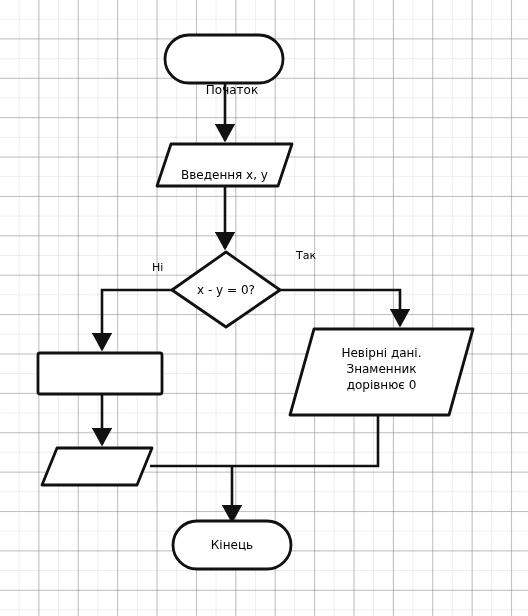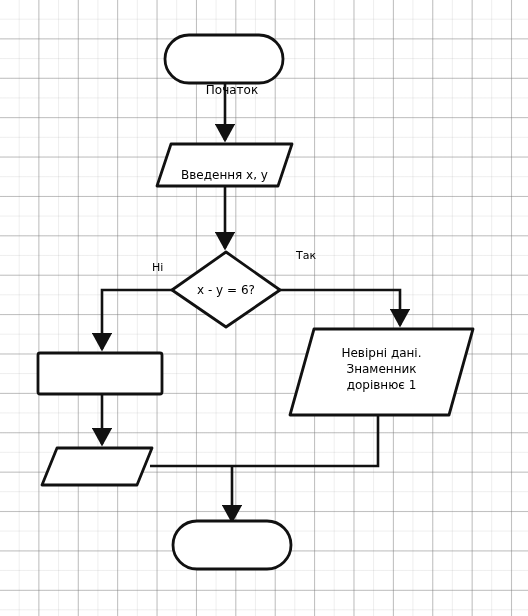--- a/index.html
+++ b/index.html
@@ -97,26 +97,27 @@
       <path d="M 57 448 L 152 448 L 137 485 L 42 485 Z"></path>
 
       <rect x="173" y="521" width="118" height="48" rx="24" ry="24"></rect>
     </g>
   </svg>
 
   <div class="node-label" style="left:165px; top:51px; width:134px;margin-top:31px;">Початок</div>
 
   <div class="node-label" style="left:157px; top:167px; width:135px;">Введення x, y</div>
 
-  <div class="node-label" style="left:172px; top:282px; width:108px;">x - y = 6?</div>
+  <div class="node-label" style="left:172px; top:282px; width:108px;">x - y = 0?</div>
 
 
   <div class="node-label" style="left:290px; top:345px; width:183px;">Невірні дані.
 Знаменник
-дорівнює 1</div>
+дорівнює 0</div>
 
 
+  <div class="node-label" style="left:173px; top:537px; width:118px;">Кінець</div>
 
   <div class="branch-label" style="left:152px; top:261px;">Ні</div>
 
   <div class="branch-label" style="left:296px; top:249px;">Так</div>
 
 </div>
 
 </body></html>

